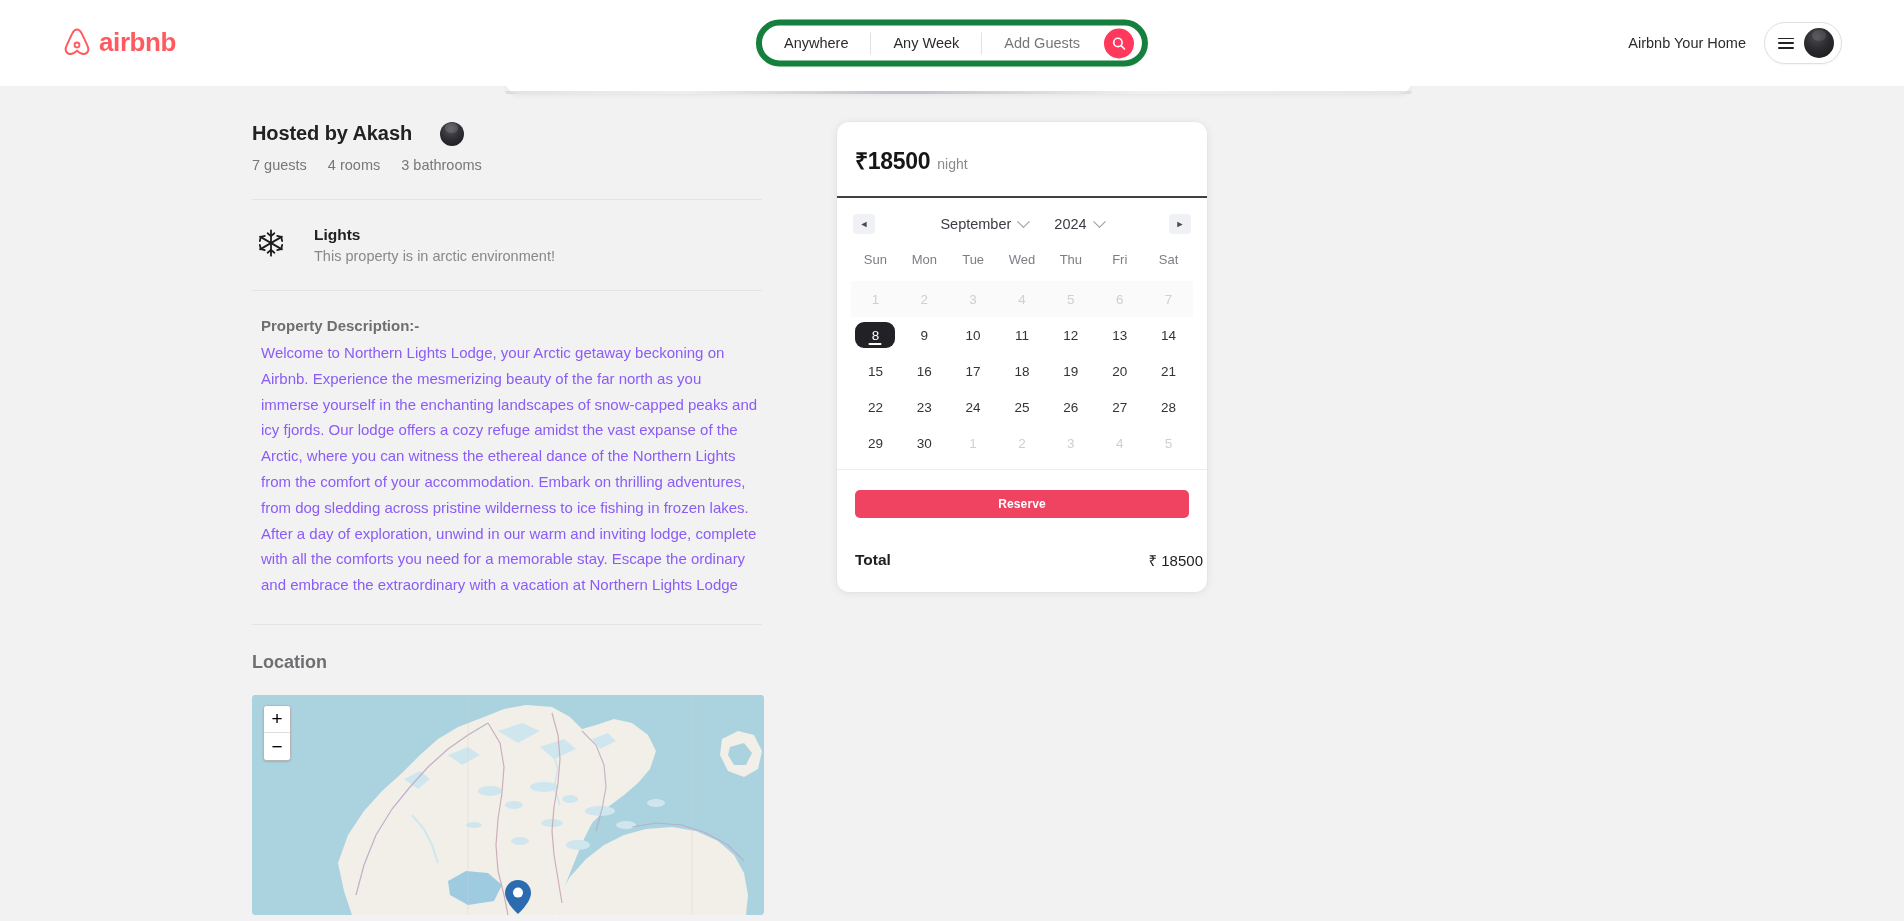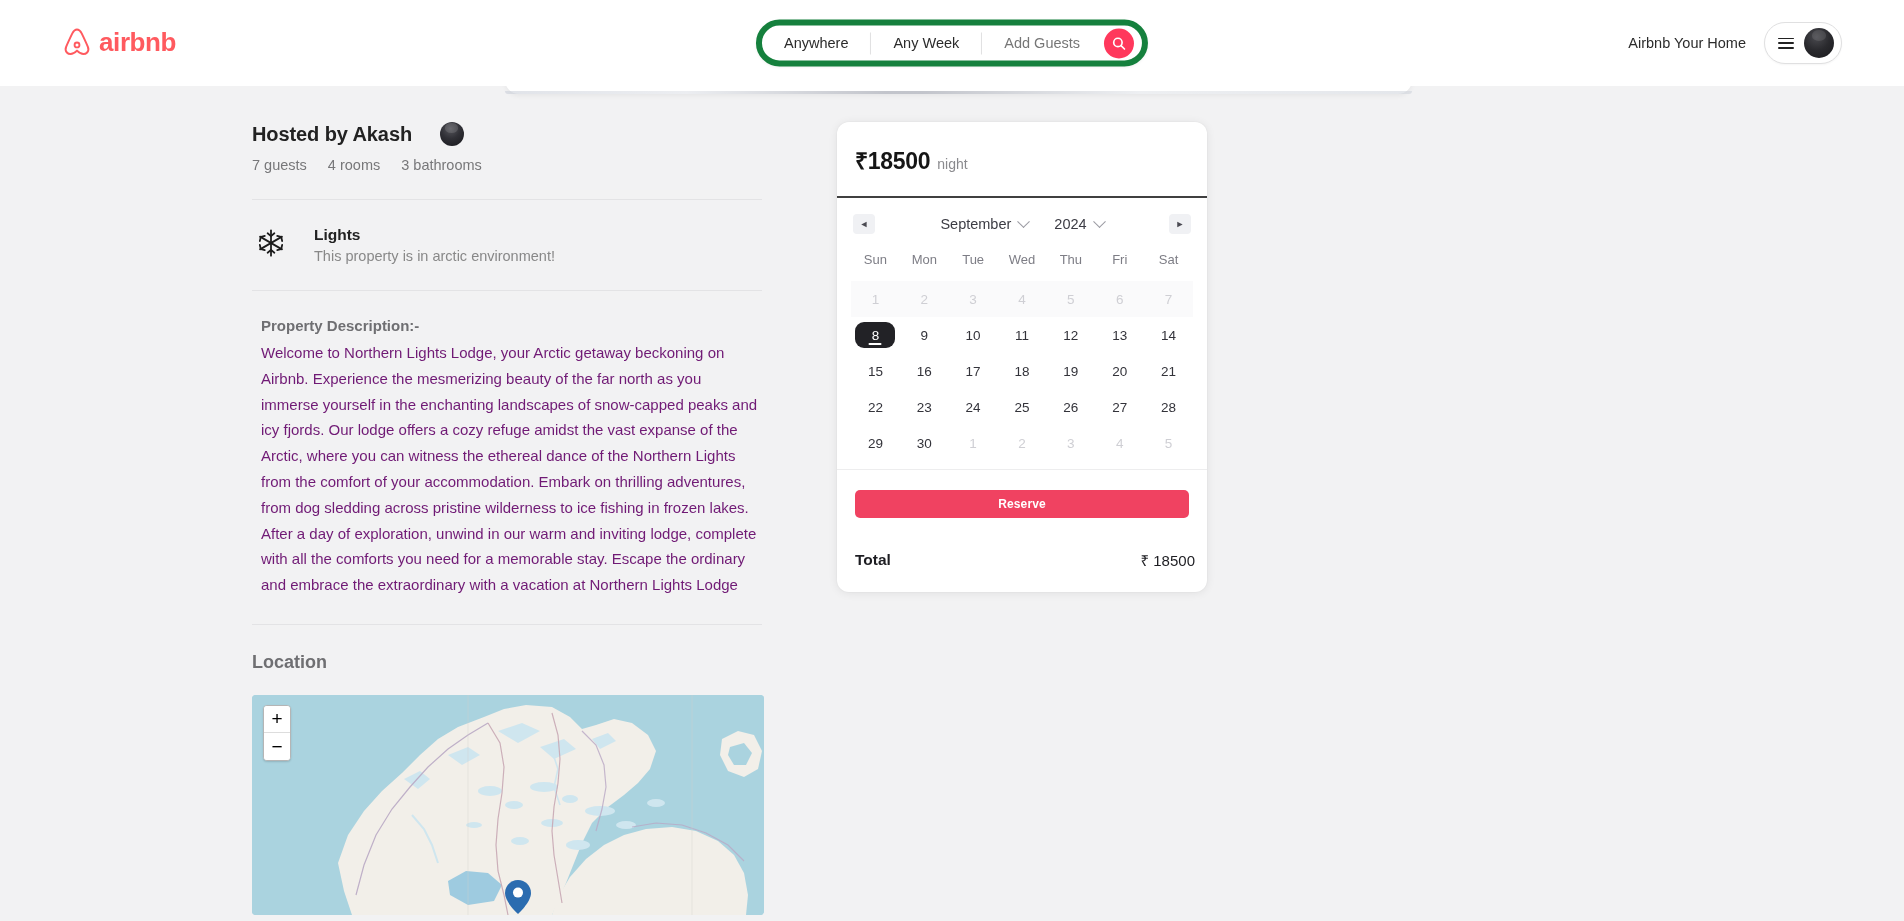--- a/index.html
+++ b/index.html
@@ -195,21 +195,20 @@
 
   
   .left-col {
     width: 510px;
     flex: 0 0 510px;
     padding-left: 0px;
   }
 
   .host-row {
     display: flex;
-    align-items: center;
     gap: 28px;
   }
   .host-title {
     font-size: 20px;
     font-weight: 700;
     color: #222;
     letter-spacing: -0.1px;
   }
   .avatar-host {
     width: 24px; height: 24px;
@@ -273,21 +272,21 @@
   .desc-head {
     font-size: 15px;
     font-weight: 700;
     color: #6f6f72;
     padding-left: 9px;
     margin-bottom: 6px;
   }
   .desc-body {
     font-size: 15px;
     line-height: 25.8px;
-    color: #701a75;
+    color: #8b5cf6;
     padding-left: 9px;
     max-width: 512px;
   }
 
   .location-head {
     font-size: 18px;
     font-weight: 700;
     color: #6f6f72;
     margin-top: 27px;
     margin-bottom: 22px;
@@ -483,21 +482,21 @@
     font-size: 12px;
     font-weight: 600;
     font-family: "Liberation Sans", sans-serif;
     cursor: pointer;
     letter-spacing: 0.1px;
   }
   .total-row {
     display: flex;
     align-items: center;
     justify-content: space-between;
-    padding: 14px 12px 22px 18px;
+    padding: 14px 4px 22px 18px;
     font-size: 15.5px;
   }
   .total-label { font-weight: 700; color: #1d1d22; }
   .total-val { font-weight: 400; color: #1d1d22; font-size: 15px; }
 </style>
 </head>
 <body>
 
 <div class="header">
 

